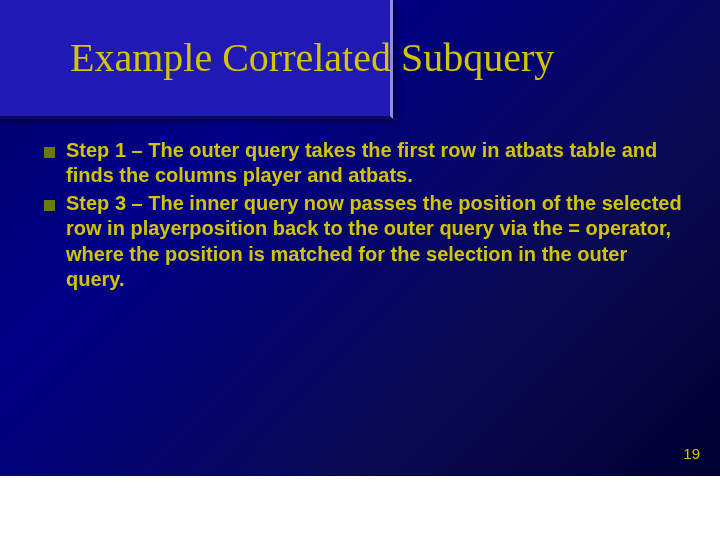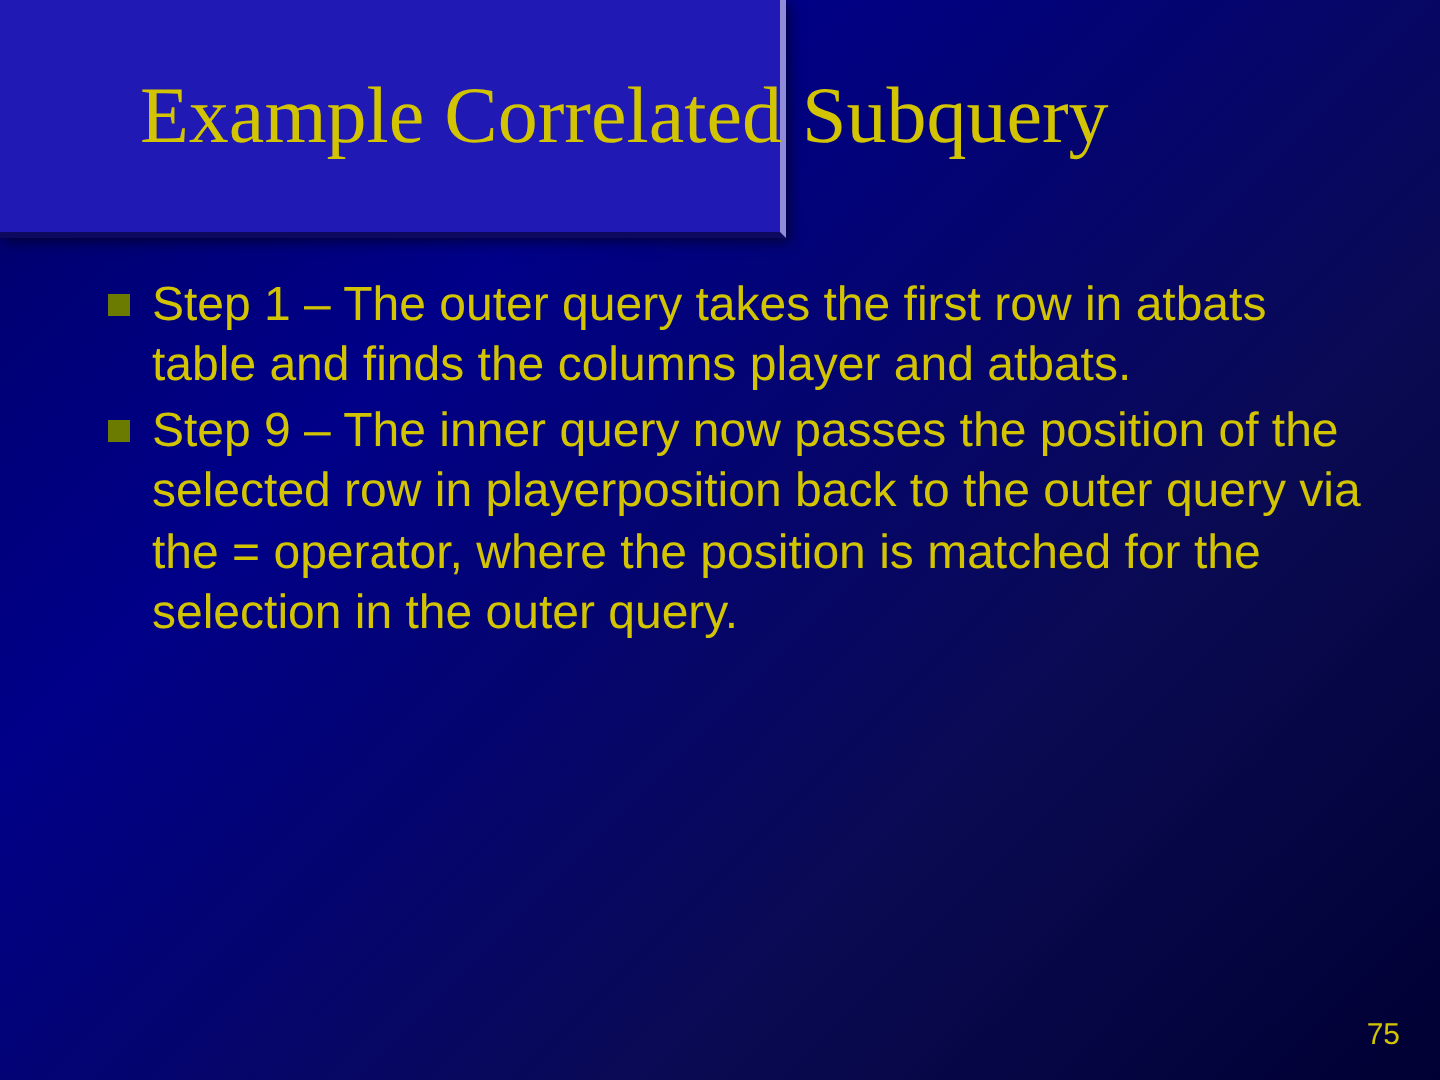--- a/index.html
+++ b/index.html
@@ -5,21 +5,21 @@
   html, body {
     margin: 0;
     padding: 0;
     width: 720px;
     height: 540px;
     overflow: hidden;
     font-family: Verdana, Geneva, sans-serif;
   }
   .slide {
     width: 720px;
-    height: 540px;
+    height: 476px;
     background: linear-gradient(135deg, #000066 0%, #000088 30%, #0a0a52 70%, #000033 100%);
     position: relative;
     box-sizing: border-box;
   }
   .title-band {
     position: absolute;
     top: 0;
     left: 0;
     width: 390px;
     height: 116px;
@@ -35,25 +35,26 @@
     right: 30px;
     font-family: "Times New Roman", Times, serif;
     font-size: 40px;
     color: #d2c400;
     letter-spacing: 0px;
     white-space: nowrap;
   }
   .body {
     position: absolute;
     top: 138px;
-    left: 54px;
+    left: 44px;
     right: 38px;
     color: #d2c400;
-    font-size: 24px;
+    font-size: 20px;
     line-height: 1.27;
+    font-weight: bold;
   }
   .item {
     display: flex;
     align-items: flex-start;
     margin-bottom: 2px;
   }
   .bullet {
     flex: 0 0 auto;
     width: 11px;
     height: 11px;
@@ -79,18 +80,18 @@
   <div class="title-band"></div>
   <div class="title">Example Correlated Subquery</div>
 
   <div class="body">
     <div class="item">
       <div class="bullet"></div>
       <div class="text">Step 1 – The outer query takes the first row in atbats table and finds the columns player and atbats.</div>
     </div>
     <div class="item">
       <div class="bullet"></div>
-      <div class="text">Step 9 – The inner query now passes the position of the selected row in playerposition back to the outer query via the = operator, where the position is matched for the selection in the outer query.</div>
+      <div class="text">Step 3 – The inner query now passes the position of the selected row in playerposition back to the outer query via the = operator, where the position is matched for the selection in the outer query.</div>
     </div>
   </div>
 
-  <div class="pagenum">75</div>
+  <div class="pagenum">19</div>
 </div>
 
 </body></html>

